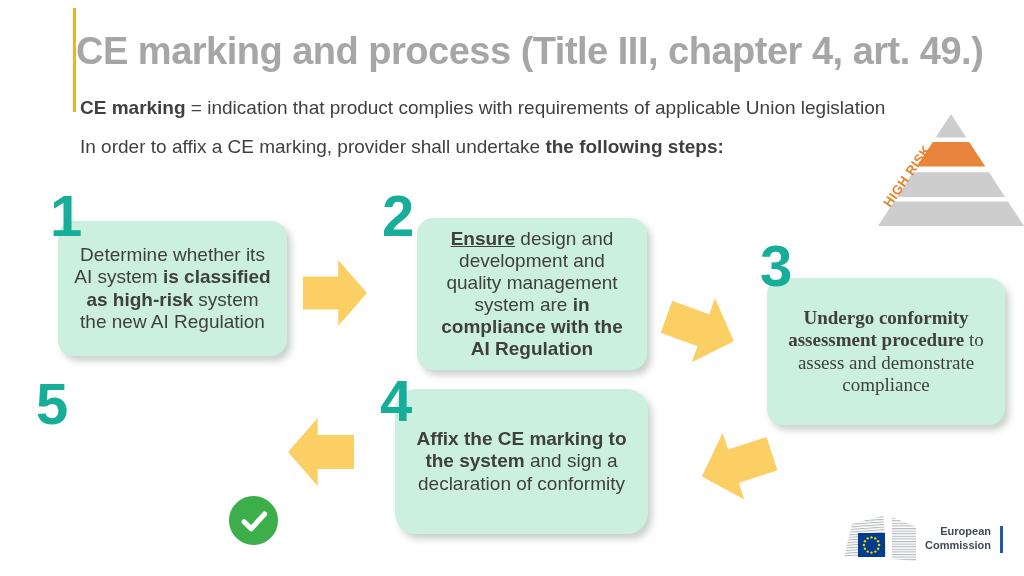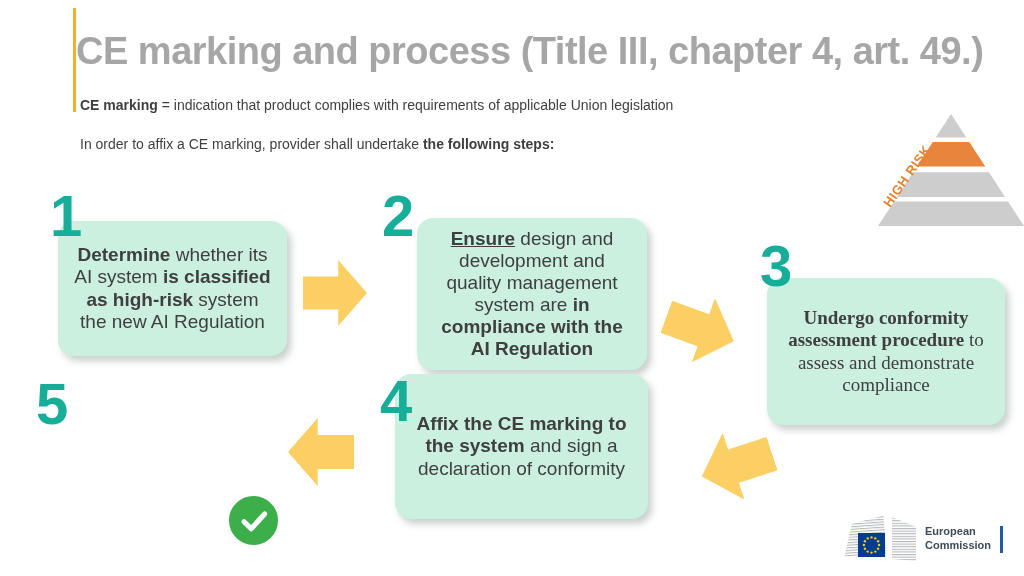--- a/index.html
+++ b/index.html
@@ -8,21 +8,21 @@
   .canvas { position: relative; width: 1024px; height: 576px; background: #ffffff; overflow: hidden; margin-top: 8px; }
 
   .accent-line { position: absolute; left: 73px; top: 0; width: 3px; height: 104px; background: #F0AF2C; }
 
   .page-title {
     position: absolute; left: 76px; top: 22px; width: 945px;
     font-size: 38px; font-weight: bold; color: #A6A6A6;
     letter-spacing: -0.5px; white-space: nowrap;
   }
 
-  .intro { position: absolute; left: 80px; color: #3F3F3F; font-size: 14px; white-space: nowrap; }
+  .intro { position: absolute; left: 80px; color: #3F3F3F; font-size: 19px; white-space: nowrap; }
   .intro-1 { top: 89px; }
   .intro-2 { top: 128px; }
 
   .pyramid-wrap { position: absolute; left: 878px; top: 106px; width: 146px; height: 114px; }
   .pyramid-wrap svg { overflow: visible; }
 
   .step-number {
     position: absolute; font-size: 58px; font-weight: bold; color: #16AD99; line-height: 1; z-index: 3;
   }
   .n1 { left: 50px; top: 179px; }
@@ -33,39 +33,39 @@
 
   .step-box {
     position: absolute; background: #CBF0DF; border-radius: 16px; z-index: 2;
     display: flex; align-items: center; justify-content: center; text-align: center;
     padding: 10px 13px; color: #3F3F3F; font-size: 19px; line-height: 1.16;
     box-shadow: 4px 5px 7px rgba(100,120,115,0.35);
   }
   .b1 { left: 58px;  top: 213px; width: 229px; height: 135px; }
   .b2 { left: 417px; top: 210px; width: 230px; height: 152px; }
   .b3 { left: 767px; top: 270px; width: 238px; height: 147px; font-family: Liberation Serif, serif; }
-  .b4 { left: 395px; top: 366px; width: 253px; height: 145px; }
+  .b4 { left: 395px; top: 381px; width: 253px; height: 145px; border-radius: 21px; }
   .b5 { left: 38px;  top: 393px; width: 234px; height: 140px; color: #7030A0; font-weight: bold; font-size: 20px; }
 
   .flow-arrow {
     position: absolute; background: #FBCF63; z-index: 1;
     clip-path: polygon(0 25%, 55% 25%, 55% 0, 100% 50%, 55% 100%, 55% 75%, 0 75%);
   }
   .a1 { left: 303px; top: 252px; width: 64px; height: 66px; }
   .a2 { left: 664px; top: 287px; width: 72px; height: 68px; transform: rotate(20deg); }
   .a3 { left: 700px; top: 422px; width: 74px; height: 70px; transform: rotate(162deg); }
   .a4 { left: 288px; top: 410px; width: 66px; height: 68px; transform: rotate(180deg); }
 
   .success-check {
     position: absolute; left: 226px; top: 485px; width: 55px; height: 55px; z-index: 4;
     background: #3CAE4A; border-radius: 50%; border: 3px solid #ffffff;
     display: flex; align-items: center; justify-content: center;
   }
 
-  .ec-logo { position: absolute; left: 843px; top: 505px; width: 170px; height: 52px; display: flex; align-items: center; }
+  .ec-logo { position: absolute; left: 843px; top: 505px; width: 170px; height: 52px; display: flex; align-items: center; text-align: right; }
   .ec-text { margin-left: 7px; font-size: 11px; font-weight: bold; color: #3E4A55; line-height: 1.25; }
   .ec-bar { margin-left: 9px; width: 3px; height: 27px; background: #1E5AA8; }
 </style>
 </head>
 <body>
 
 <div class="canvas">
 
   <div class="accent-line"></div>
 
@@ -79,21 +79,21 @@
       <polygon points="73,0 88.3,23.5 57.7,23.5" fill="#CDCDCD"></polygon>
       <polygon points="54.8,28 91.2,28 107.3,52.6 38.7,52.6" fill="#E8843C"></polygon>
       <polygon points="35,58.2 111,58.2 127,82.9 19,82.9" fill="#CDCDCD"></polygon>
       <polygon points="16.1,87.4 129.9,87.4 146,112 0,112" fill="#CDCDCD"></polygon>
       <text x="12" y="94" transform="rotate(-55 12 94)" font-size="13" font-weight="bold" fill="#E8822B" letter-spacing="0.5">HIGH RISK</text>
     </svg>
   </div>
 
   <div class="step-number n1">1</div>
   <div class="step-box b1">
-    <span class="step-text"><span style="font-weight: bold;">Determine</span><span> whether its AI system </span><span style="font-weight: bold;">is classified as high-risk</span><span> system the new AI Regulation</span></span>
+    <span class="step-text"><span style="font-weight: normal;">Determine</span><span> whether its AI system </span><span style="font-weight: bold;">is classified as high-risk</span><span> system the new AI Regulation</span></span>
   </div>
 
   <div class="flow-arrow a1"></div>
 
   <div class="step-number n2">2</div>
   <div class="step-box b2">
     <span class="step-text"><span style="font-weight: bold; text-decoration: underline;">Ensure</span><span> design and development and quality management system are </span><span style="font-weight: bold;">in compliance with the AI Regulation</span></span>
   </div>
 
   <div class="flow-arrow a2"></div>

